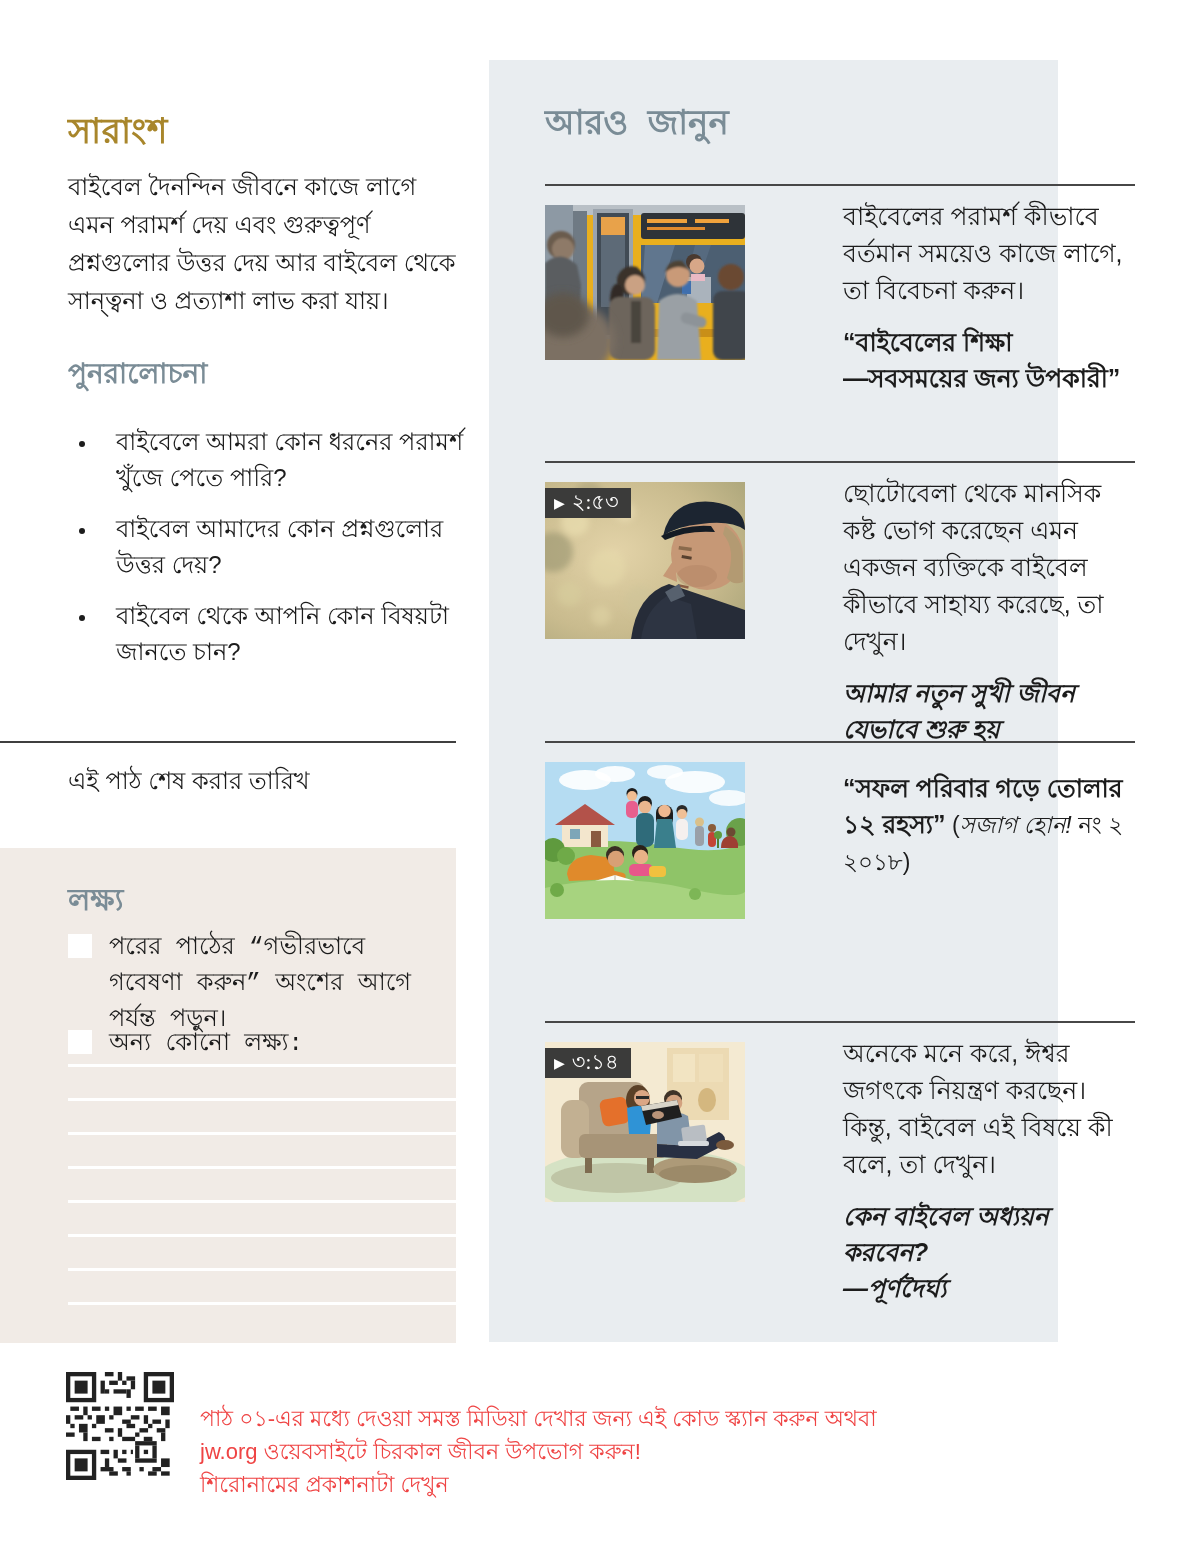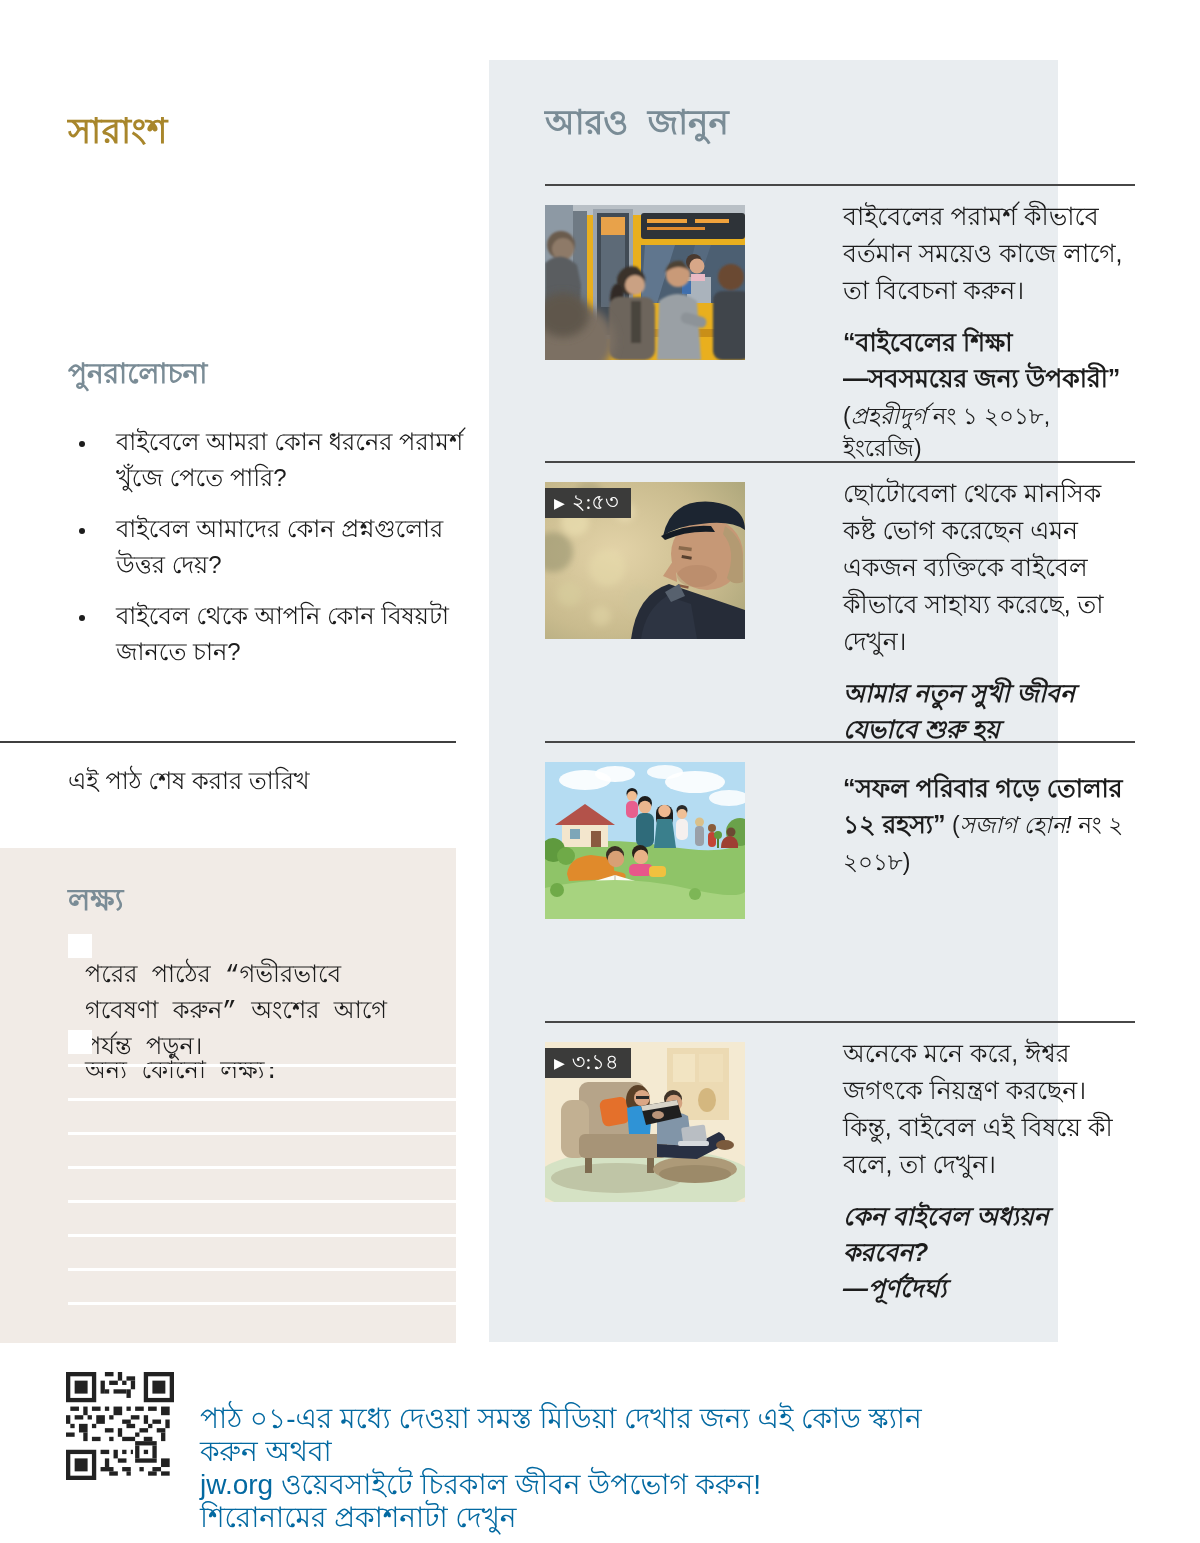--- a/index.html
+++ b/index.html
@@ -27,21 +27,21 @@
   }
   .review-list li::marker{color:#1c1c1c;font-size:20px;}
   .left-divider{
     position:absolute;left:0;top:741px;width:456px;height:0;
     border-top:2px solid #3f3f3f;
   }
   .date-label{position:absolute;left:68px;top:762px;font-size:24px;}
   
   .goal-box{position:absolute;left:0;top:848px;width:456px;height:495px;background:#f1ebe6;font-family:Liberation Mono, monospace;}
   .goal-title{position:absolute;left:68px;top:28px;font-size:30px;}
-  .goal-item{position:absolute;left:68px;display:flex;flex-direction:column;}
+  .goal-item{position:absolute;left:68px;display:flex;}
   .goal-item.first{top:82px;}
   .goal-item.second{top:178px;}
   .checkbox{
     flex:0 0 24px;width:24px;height:24px;background:#ffffff;margin-top:4px;
   }
   .goal-item .lbl{margin-left:17px;width:318px;font-size:24px;line-height:36px;}
   .wline{
     position:absolute;left:68px;width:388px;height:3px;background:#ffffff;
   }
   
@@ -66,31 +66,32 @@
   .desc{margin:0;font-size:25px;line-height:37px;}
   .mtitle{margin:15px 0 0 0;font-size:25px;line-height:36px;font-weight:700;}
   .mtitle .normal{font-weight:400;font-size:23px;}
   .mtitle .pub-it, .msource .pub-it{font-style:italic;}
   .mtitle.vid{font-style:italic;}
   .msource{margin:4px 0 0 0;font-size:23px;line-height:32px;font-weight:400;}
   
   .qr-svg{position:absolute;left:66px;top:1372px;}
   .qr-text{
     position:absolute;left:200px;top:1402px;width:780px;
-    font-size:28px;line-height:33px;color:#0369a1;
+    font-size:22px;line-height:33px;color:#ef4444;
   }
   .qr-text p{margin:0;}
   .qr-text .pub-it{}
 </style>
 </head>
 <body>
 
 <div class="page">
 
   <h1 class="h-gold">সারাংশ</h1>
+  <p class="summary-body">বাইবেল দৈনন্দিন জীবনে কাজে লাগে এমন পরামর্শ দেয় এবং গুরুত্বপূর্ণ প্রশ্নগুলোর উত্তর দেয় আর বাইবেল থেকে সান্ত্বনা ও প্রত্যাশা লাভ করা যায়।</p>
 
   <h2 class="h-slate review-title">পুনরালোচনা</h2>
   <ul class="review-list">
     <li>বাইবেলে আমরা কোন ধরনের পরামর্শ খুঁজে পেতে পারি?</li>
     <li>বাইবেল আমাদের কোন প্রশ্নগুলোর উত্তর দেয়?</li>
     <li>বাইবেল থেকে আপনি কোন বিষয়টা জানতে চান?</li>
   </ul>
 
   <div class="left-divider"></div>
   <div class="date-label">এই পাঠ শেষ করার তারিখ</div>
@@ -170,21 +171,20 @@
               <circle cx="186" cy="72" r="13" fill="#6b4a33"></circle>
               <rect x="168" y="86" width="38" height="69" rx="9" fill="#3f454b"></rect>
             </g>
             <ellipse cx="26" cy="136" rx="44" ry="38" fill="#7b6f63" filter="url(#b2)"></ellipse>
             <ellipse cx="18" cy="110" rx="26" ry="22" fill="#5f564c" filter="url(#b2)"></ellipse>
           </svg>
         </figure>
         <div class="media-text">
           <p class="desc">বাইবেলের পরামর্শ কীভাবে বর্তমান সময়েও কাজে লাগে, তা বিবেচনা করুন।</p>
           <p class="mtitle"><span>“বাইবেলের শিক্ষা</span><br><span>—সবসময়ের জন্য উপকারী”</span></p>
-          <p class="msource"><span>(</span><span class="pub-it">প্রহরীদুর্গ</span><span> নং ১ ২০১৮, ইংরেজি)</span></p>
         </div>
       </div>
     </article>
 
     <article class="media-item i2">
       <hr class="rule">
       <div class="media-row">
         <figure class="thumb" style="margin:0">
           <svg width="200" height="157" viewBox="0 0 200 157">
             <defs>

